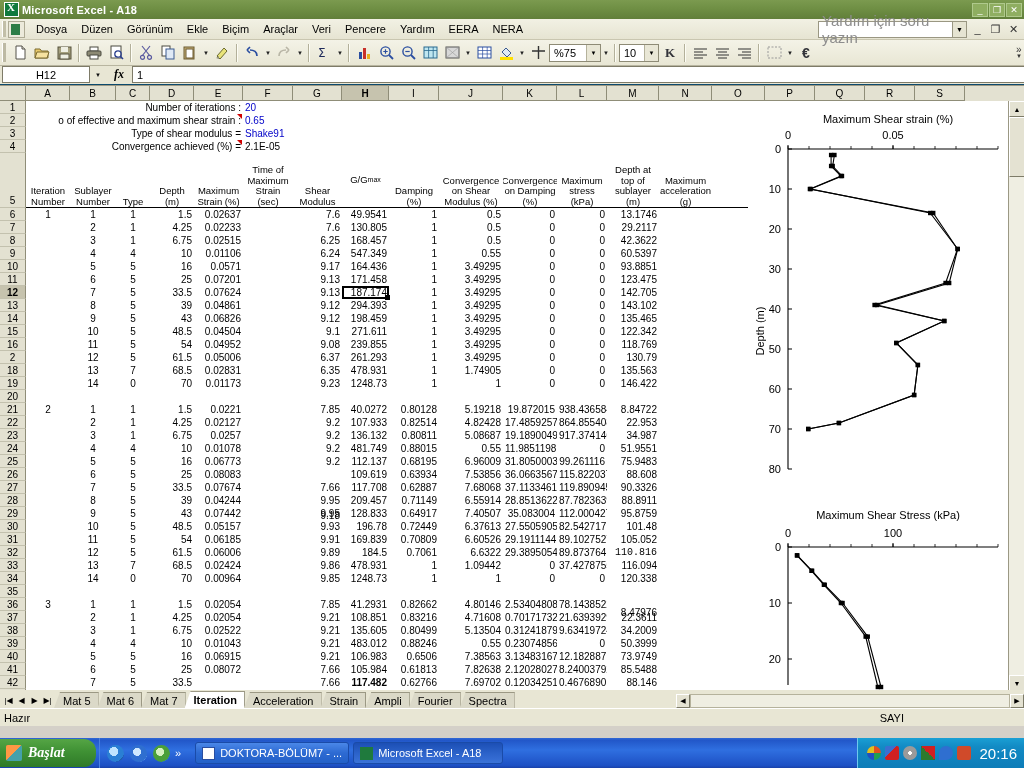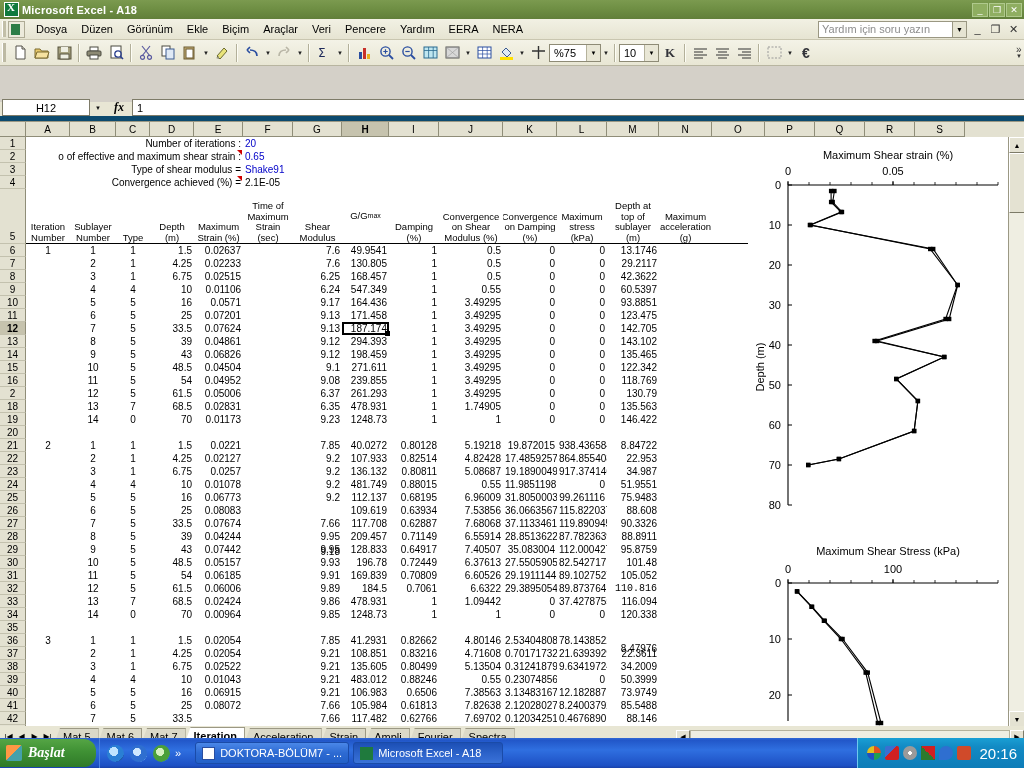--- a/index.html
+++ b/index.html
@@ -70,21 +70,21 @@
   .menu-item {
     font-size: 11px; color: #000; padding: 3px 7px;
     cursor: default; white-space: nowrap;
   }
   .menu-right {
     margin-left: auto; display: flex; align-items: center; padding-right: 3px;
   }
   .askbox {
     width: 135px; height: 17px; background: #fff;
     border: 1px solid #9a9782;
-    font-size: 11px; color: #8d8d8d; padding: 1px 3px;
+    font-size: 15px; color: #8d8d8d; padding: 1px 3px;
     display: flex; align-items: center;
   }
   .askarrow {
     width: 14px; height: 17px; background: #e6e4d2;
     border: 1px solid #9a9782; border-left: none;
     display: flex; align-items: center; justify-content: center;
     font-size: 7px;
   }
   .winbtn {
     width: 15px; height: 16px; margin-left: 3px;
@@ -127,22 +127,22 @@
     background: #e9e7d6; border-left: 1px solid #b5b29c;
     display: flex; align-items: center; justify-content: center; font-size: 6px;
   }
   .zoomcombo { width: 52px; }
   .sizecombo { width: 40px; }
   .chev { margin-left: auto; padding-right: 2px; font-size: 10px; color:#333;
           display:flex; flex-direction:column; line-height:6px; }
 
   
   .formulabar {
-    height: 19px; display: flex; align-items: flex-end;
-    background: #e8e6d4; border-bottom: 5px solid #0c4a6e; margin-top: 36px;
+    height: 19px; display: flex; align-items: flex-start;
+    background: #e8e6d4; border-bottom: 1px solid #0c4a6e;
   }
   .namebox {
     width: 88px; height: 17px; margin-left: 2px;
     background: #fff; border: 1px solid #7e7b68;
     font-size: 11px; display: flex; align-items: center; justify-content: center;
   }
   .nb-arrow {
     width: 16px; height: 17px; display: flex; align-items: center;
     justify-content: center; font-size: 6px; color:#111;
   }
@@ -1211,21 +1211,21 @@
             <div class="cell r" style="width: 53px;"></div>
           </div>
           <div class="row">
             <div class="cell c" style="width: 44px;"></div>
             <div class="cell c" style="width: 46px;">7</div>
             <div class="cell c" style="width: 34px;">5</div>
             <div class="cell r" style="width: 44px;">33.5</div>
             <div class="cell r" style="width: 49px; margin-top: 20px;">0.07503</div>
             <div class="cell r" style="width: 50px;"></div>
             <div class="cell r" style="width: 49px;">7.66</div>
-            <div class="cell r" style="width: 47px;">117.482</div>
+            <div class="cell r" style="width: 47px; font-weight: bold;">117.482</div>
             <div class="cell r" style="width: 50px;">0.62766</div>
             <div class="cell r" style="width: 64px;">7.69702</div>
             <div class="cell r" style="width: 54px;">0.12034251</div>
             <div class="cell r" style="width: 50px;">0.46768901</div>
             <div class="cell r" style="width: 52px;">88.146</div>
             <div class="cell r" style="width: 53px;"></div>
           </div>
           <div class="row">
             <div class="cell c" style="width: 44px;"></div>
             <div class="cell c" style="width: 46px;">8</div>

